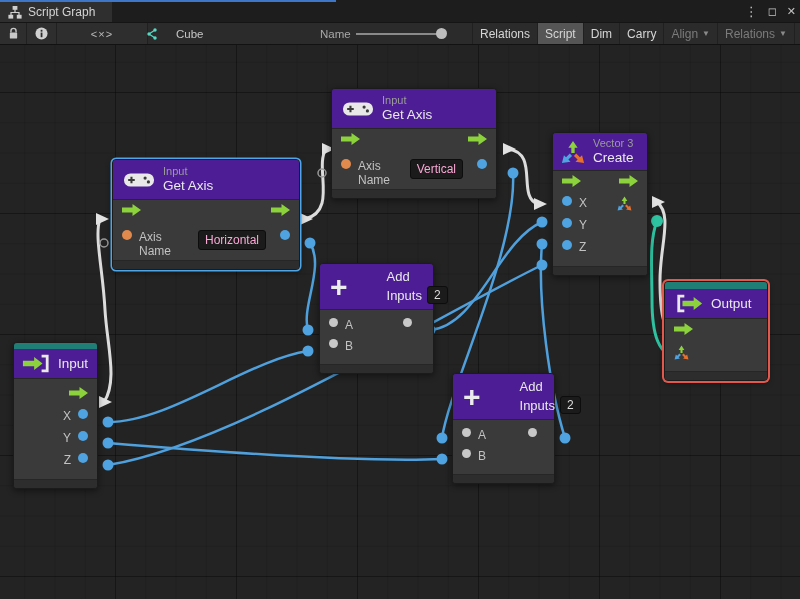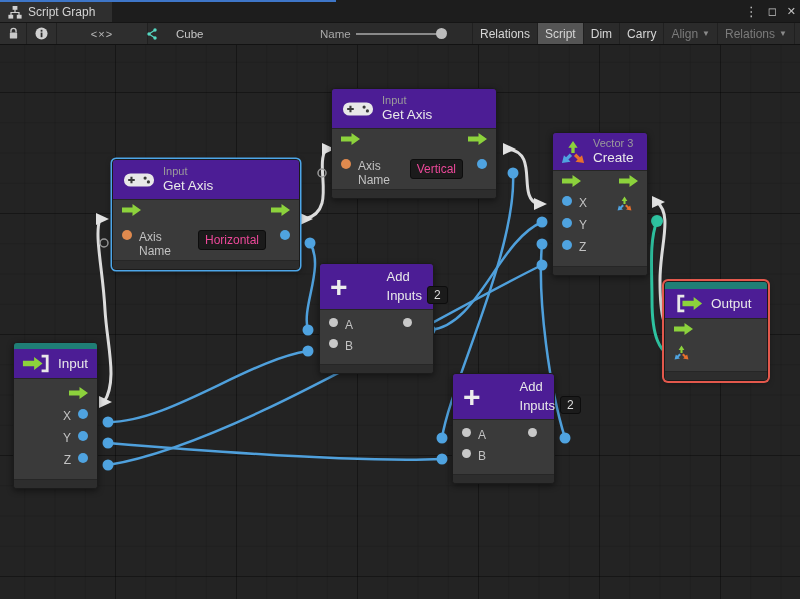--- a/index.html
+++ b/index.html
@@ -56,21 +56,21 @@
          border-bottom:1px solid #262626; border-radius:3px 3px 0 0; }
   .hdr .sub { font-size:11px; color:#9b9b9b; line-height:13px; }
   .hdr .ttl { font-size:13.5px; color:#e9e9e9; line-height:16px; }
   .body { padding-top:4px; }
   .row { display:flex; align-items:flex-start; gap:7px; padding:0 9px; height:26px; font-size:12px; color:#c2c2c2; }
   .row-sm { height:21px; }
   .spacer { flex:1; }
   .ftr { height:9px; background:#2d2d2d; border-top:1px solid #262626; border-radius:0 0 3px 3px; margin-top:4px; }
   .dot { width:10px; height:10px; border-radius:50%; flex:0 0 auto; }
   .dot.blue { background:#4fa3e0; } .dot.orange { background:#e08a4e; } .dot.gray { background:#c8c8c8; width:9px; height:9px; }
-  .field { background:#1b1b1b; border:1px solid #0d0d0d; border-radius:3px; color:#ec4899;
+  .field { background:#1b1b1b; border:1px solid #0d0d0d; border-radius:3px; color:#f9a8d4;
            font-size:12px; padding:2px 6px; line-height:14px; }
   .count-field { background:#1b1b1b; border:1px solid #0d0d0d; border-radius:3px; color:#dcdcdc;
                  font-size:12px; padding:1px 6px; }
   .plus-icon { font-size:30px; color:#ececec; font-weight:bold; line-height:26px; }
   .addttl { font-size:13px; color:#e9e9e9; line-height:15px;margin-left:31px; }
   .addrow2 { display:flex; align-items:center; gap:5px; margin-top:2px; }
   svg.flow { display:block; }
 </style>
 </head>
 <body>

